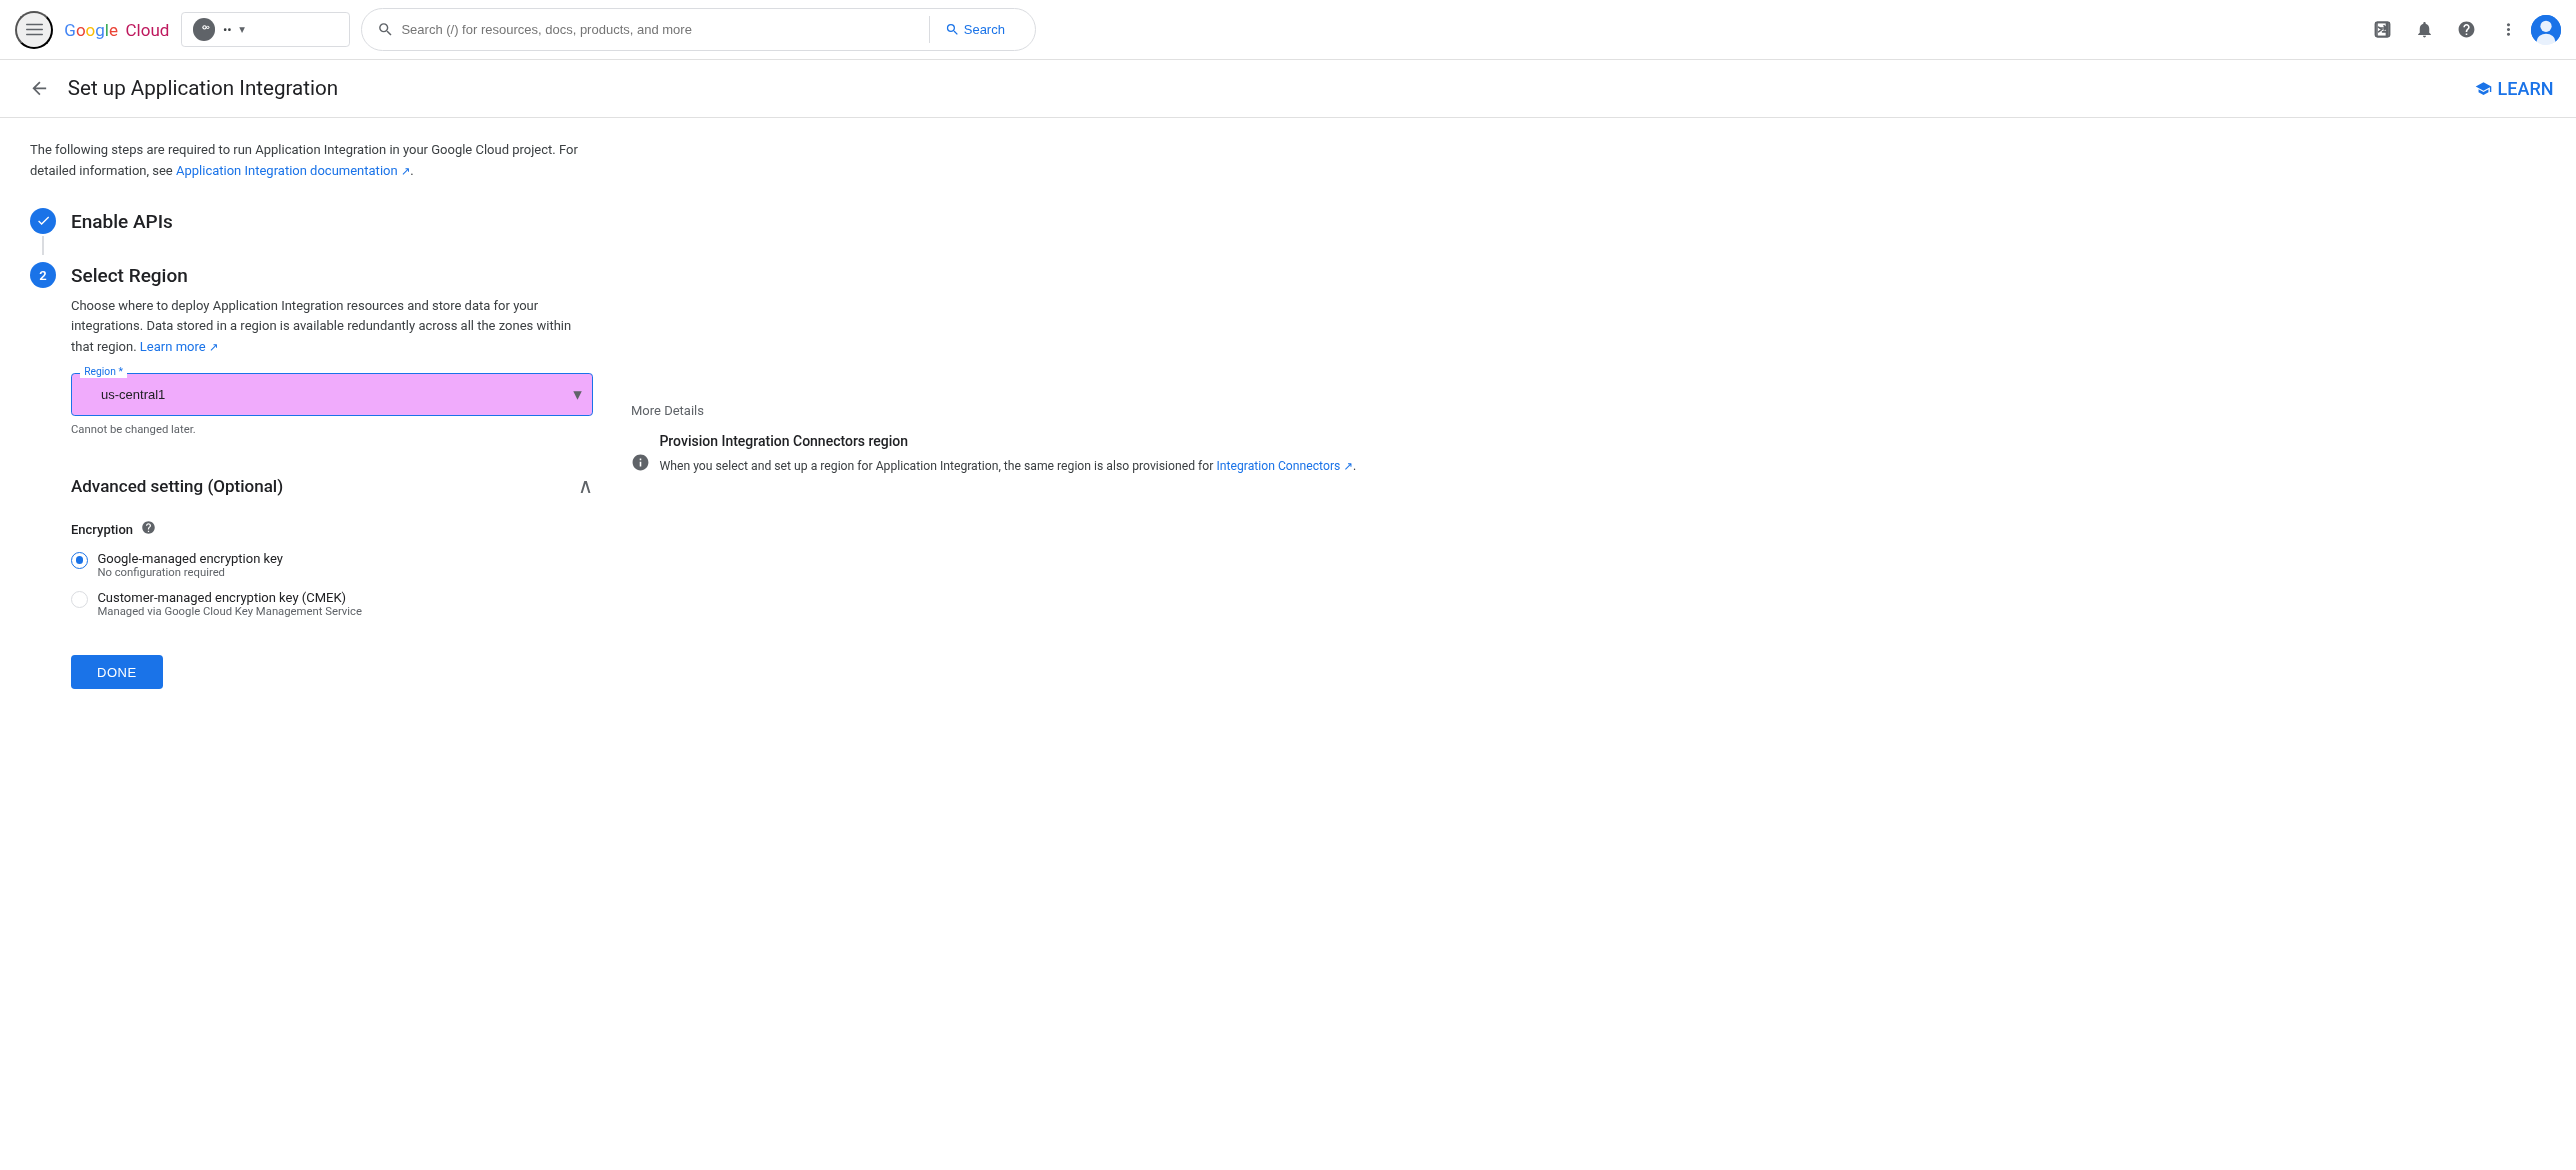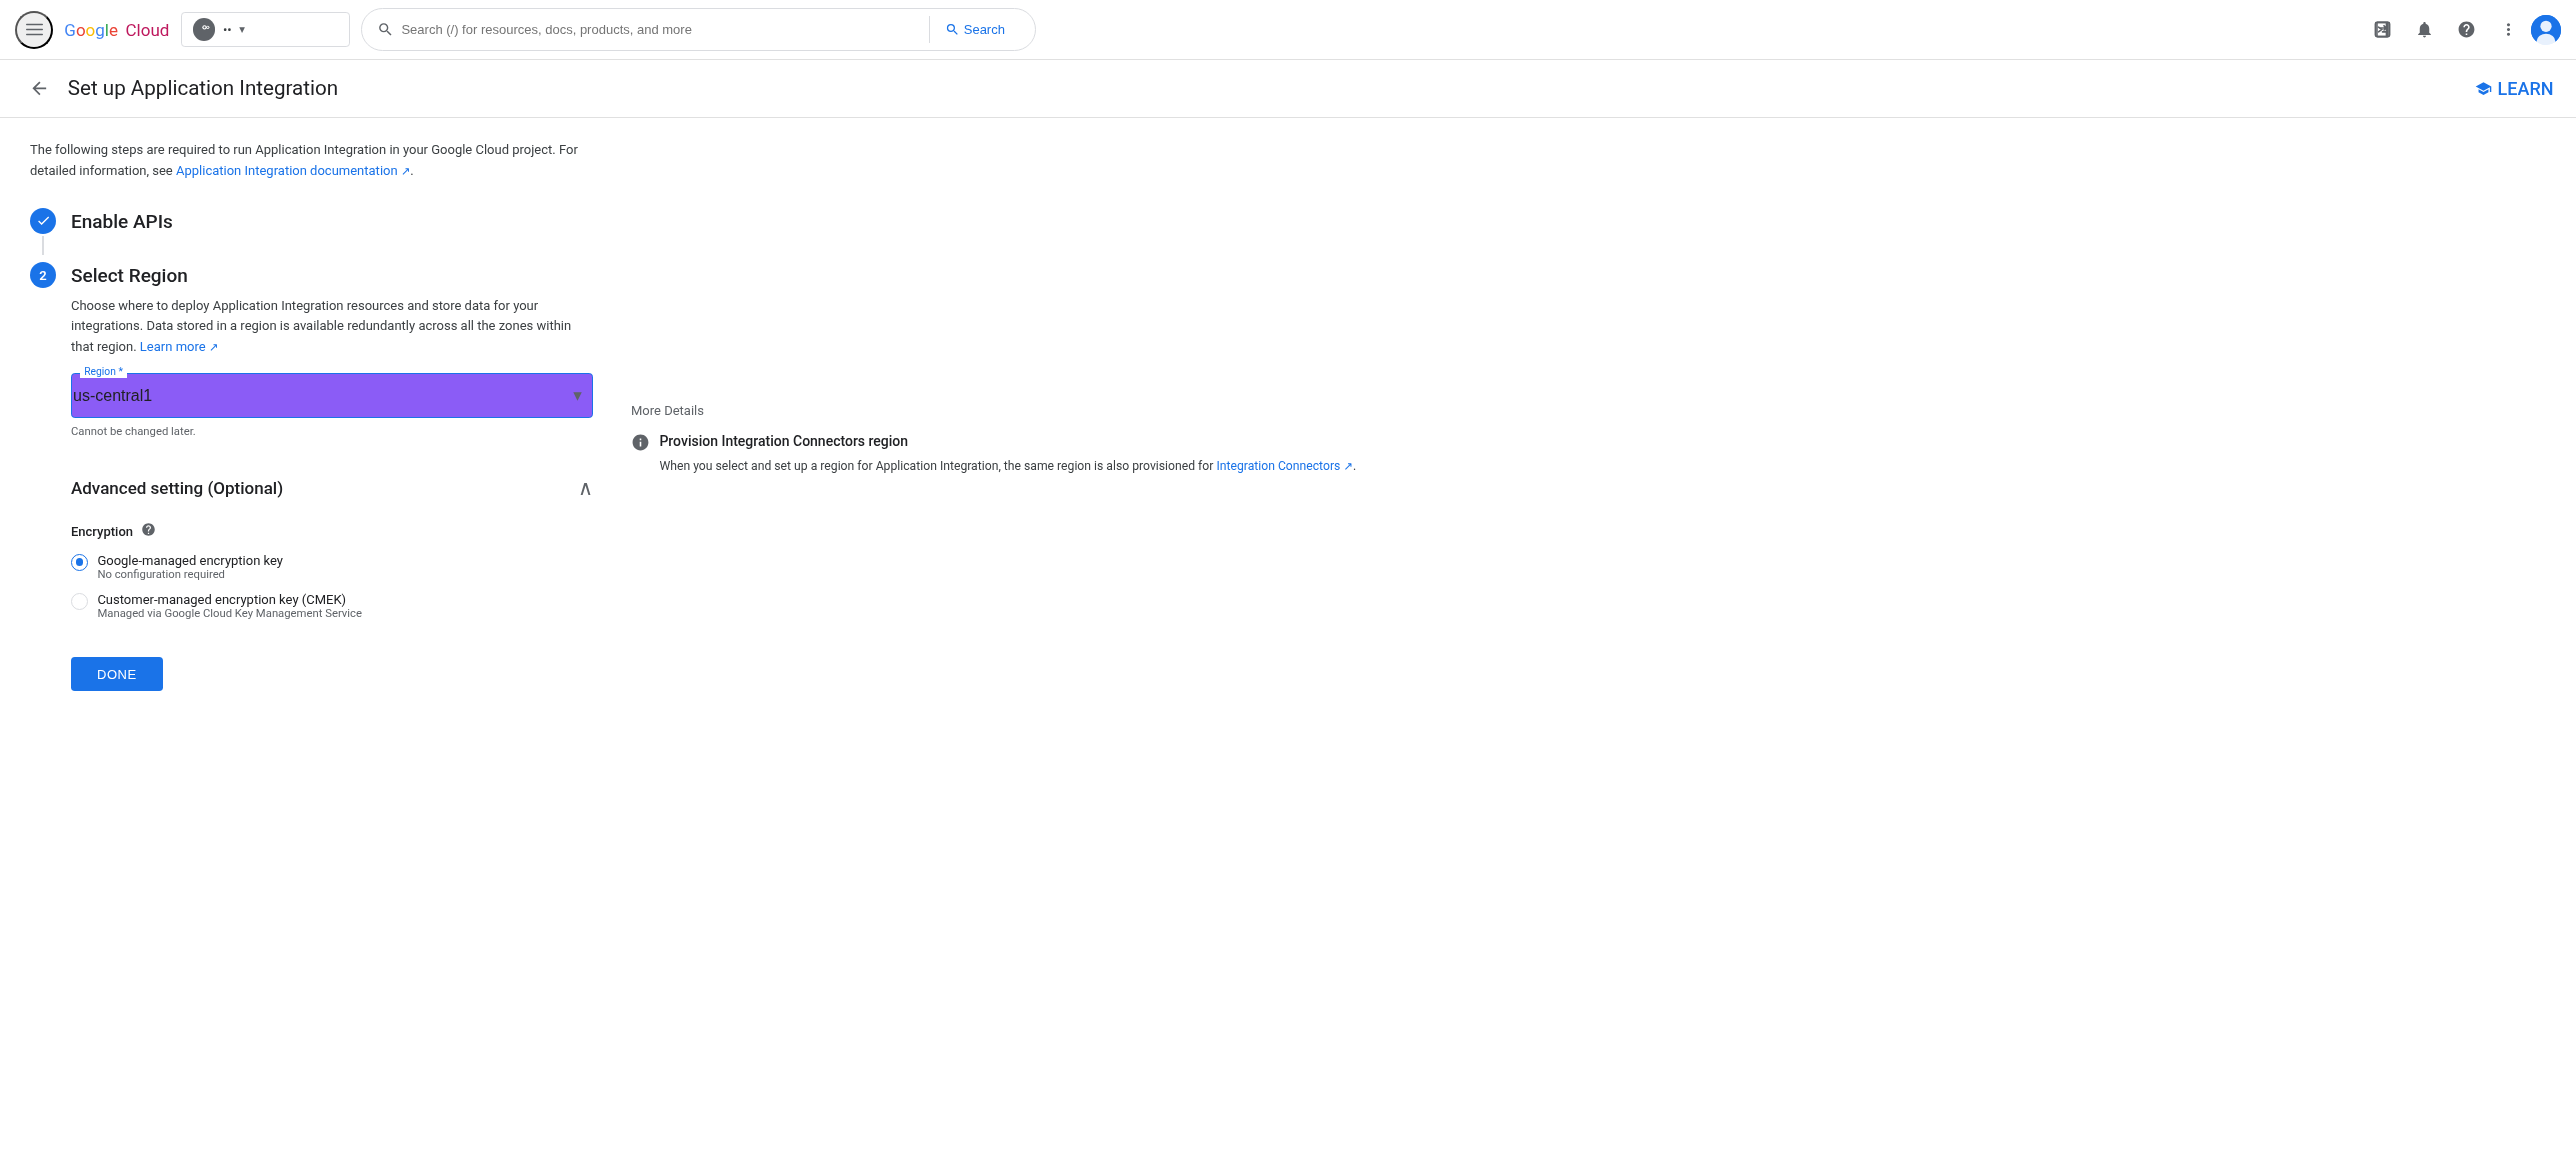--- a/index.html
+++ b/index.html
@@ -218,30 +218,30 @@
       position: absolute;
       top: -7.5px; left: 9.4px;
       font-size: 10.3px;
       color: #1a73e8;
       background: white;
       padding: 0 3.8px;
       text-align: center;
     }
     .region-select {
       width: 100%;
-      padding: 13px 38px 13px 1px;
+      padding: 13px 38px 13px 29px;
       border: 0.9px solid #1a73e8;
       border-radius: 3.8px;
-      font-size: 16px;
+      font-size: 13px;
       color: #202124;
       appearance: none;
       -webkit-appearance: none;
       cursor: pointer;
       outline: none;
-      background: #8b5cf6;
+      background: #f0abfc;
     }
     .region-select-arrow {
       position: absolute;
       right: 11.3px;
       top: 50%;
       transform: translateY(-50%);
       pointer-events: none;
       color: #5f6368;
       font-size: 17px;
     }
@@ -334,21 +334,21 @@
     }
 
     
     .more-details-title {
       font-size: 13px;
       color: #5f6368;
       margin-bottom: 15px;
     }
     .provision-card {
       display: flex;
-      align-items: flex-start;
+      align-items: flex-end;
       gap: 9.4px;
     }
     .info-icon {
       color: #5f6368;
       font-size: 17px;
       flex-shrink: 0;
       margin-top: 0px;
     }
     .provision-content { }
     .provision-title {

